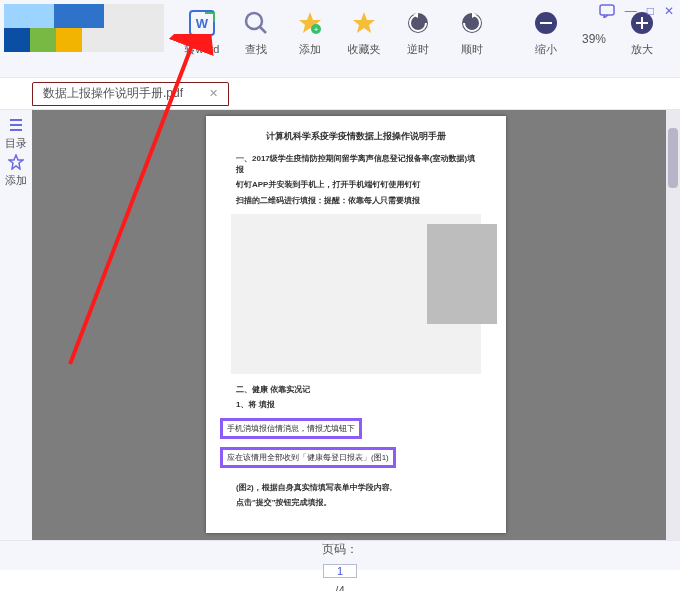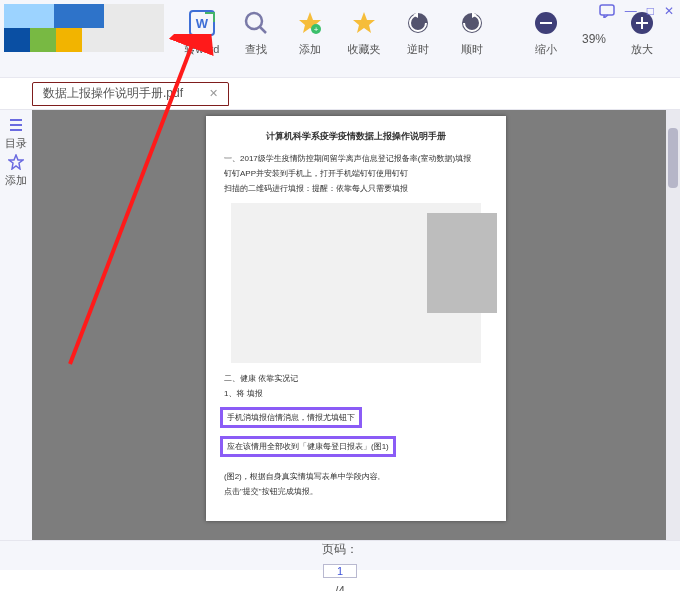--- a/index.html
+++ b/index.html
@@ -30,21 +30,21 @@
   .body-row { display:flex; height:430px; }
   .sidebar { width:32px; background:#f5f6fb; display:flex; flex-direction:column; align-items:center; padding-top:6px; gap:2px; font-size:11px; color:#555;}
   .sidebar .sbtn{display:flex;flex-direction:column;align-items:center;gap:2px;cursor:pointer;}
   .sidebar .sic{width:18px;height:18px;display:flex;align-items:center;justify-content:center;}
 
   .viewer { flex:1; background:#7d7d7d; position:relative; display:flex; justify-content:center; align-items:flex-start; overflow:hidden;}
   .vscroll{position:absolute;right:0;top:0;width:14px;height:100%;background:#e9e9ef;}
   .vthumb{width:10px;height:60px;background:#b6b6c8;margin:18px auto 0;border-radius:4px;cursor:pointer;}
   .page { width:300px; margin-top:6px; background:#fff; box-shadow:0 0 4px rgba(0,0,0,.4); padding:14px 14px 20px; font-size:8px; color:#333; position:relative;}
   .page h4{text-align:center;font-size:9px;font-weight:700;margin-bottom:10px;}
-  .page .line{margin:4px 4px;line-height:1.4;}
+  .page .line{margin:4px 16px;line-height:1.4;font-weight:bold;}
   .page .mock{background:#f1f1f1;width:250px;height:160px;margin:8px auto 10px;position:relative;}
   .page .mock::after{content:"";position:absolute;right:-16px;top:10px;width:70px;height:100px;background:#bdbdbd;}
   .redbox{border:3px solid #8b5cf6; padding:2px 4px;display:inline-block;margin:4px 0;font-size:8px;}
 
   .statusbar{height:30px;background:#f5f6fb;border-top:1px solid #e6e6ee;display:flex;align-items:center;padding:0 10px;font-size:12px;color:#555;gap:6px;flex-direction:column;}
   .statusbar .pgin{width:34px;height:18px;border:1px solid #b9b9d0;text-align:center;font-size:11px;color:#3a50d8;}
   .slider{flex:0 0 150px;height:4px;background:#d6d6e4;position:relative;border-radius:2px;cursor:pointer;}
   .slider .knob{width:12px;height:12px;border-radius:50%;background:#5b6be8;position:absolute;top:-4px;left:32px;}
   .spacer{flex:1;}
   .pm{width:18px;text-align:center;cursor:pointer;font-size:16px;color:#666;}

